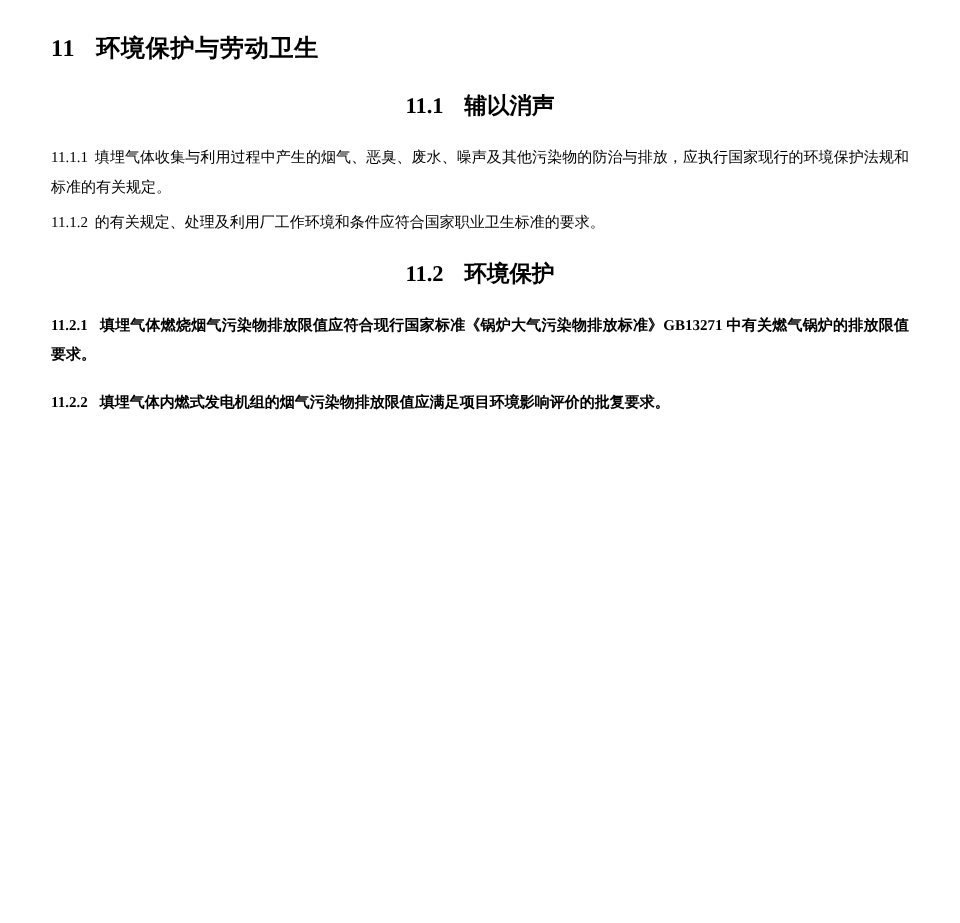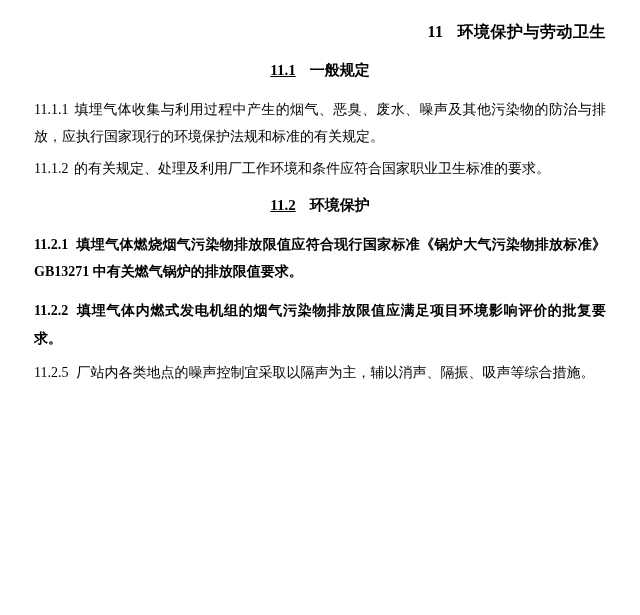--- a/index.html
+++ b/index.html
@@ -15,41 +15,40 @@
     overflow: hidden;
   }
   .page {
     width: 640px;
     height: 615px;
     box-sizing: border-box;
     padding: 12px 34px 0 34px;
     position: relative;
   }
   .chapter-title {
-    text-align: right;
+    text-align: left;
     font-size: 16px;
     font-weight: bold;
     letter-spacing: 0.5px;
     margin: 10px 0 18px 0;
   }
   .chapter-title .num {
     margin-right: 14px;
   }
   .section-title {
     text-align: center;
     font-size: 15px;
     font-weight: bold;
     margin: 14px 0 16px 0;
   }
   .section-title .num {
     margin-right: 14px;
-    text-decoration: underline;
   }
   p.body {
-    font-size: 14px;
+    font-size: 10px;
     line-height: 1.95;
     margin: 0 0 4px 0;
     text-align: justify;
     text-justify: inter-ideograph;
     text-indent: 0;
   }
   p.body.gap {
     margin-top: 12px;
     font-weight: bold;
   }
@@ -69,21 +68,21 @@
 </head>
 <body>
 
 <div class="page">
 
   <h1 class="chapter-title">
     <span class="num">11</span><span>环境保护与劳动卫生</span>
   </h1>
 
   <h2 class="section-title">
-    <span class="num">11.1</span><span>一般规定</span>
+    <span class="num">11.1</span><span>辅以消声</span>
   </h2>
 
   <p class="body">
     <span class="clause-num">11.1.1</span> <span>填埋气体收集与利用过程中产生的烟气、恶臭、废水、噪声及其他污染物的防治与排放，应执行国家现行的环境保护法规和标准的有关规定。</span>
   </p>
 
   <p class="body">
     <span class="clause-num">11.1.2</span> <span>的有关规定、处理及利用厂工作环境和条件应符合国家职业卫生标准的要求。</span>
   </p>
 
@@ -95,18 +94,15 @@
   <p class="body bold gap-sm">
     <span class="clause-num wide">11.2.1</span><span>填埋气体燃烧烟气污染物排放限值应符合现行国家标准《锅炉大气污染物排放标准》GB13271 中有关燃气锅炉的排放限值要求。</span>
   </p>
 
   <p class="body gap">
     <span class="clause-num wide">11.2.2</span><span>填埋气体内燃式发电机组的烟气污染物排放限值应满足项目环境影响评价的批复要求。</span>
   </p>
 
 
 
-  <p class="body gap-sm">
-    <span class="clause-num wide">11.2.5</span><span>厂站内各类地点的噪声控制宜采取以隔声为主，辅以消声、隔振、吸声等综合措施。</span>
-  </p>
 
 
 </div>
 
 </body></html>

